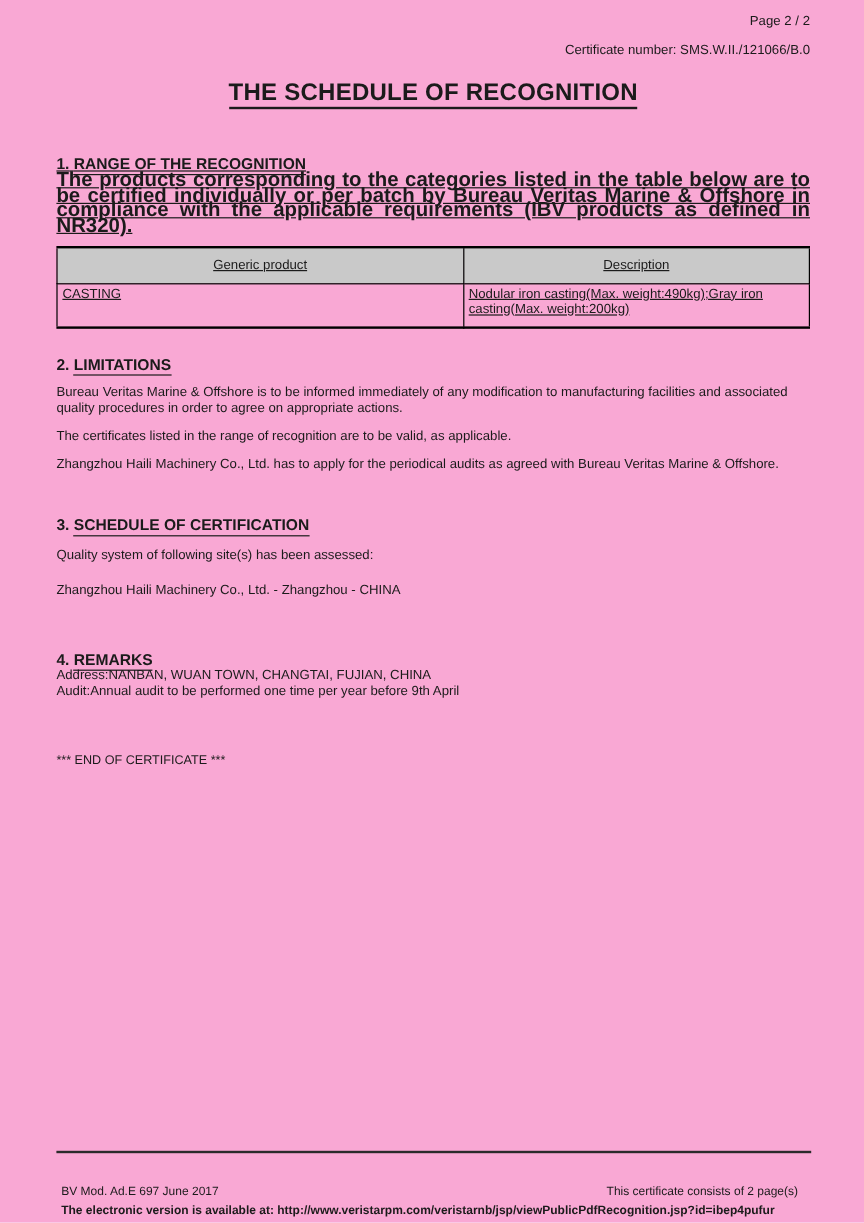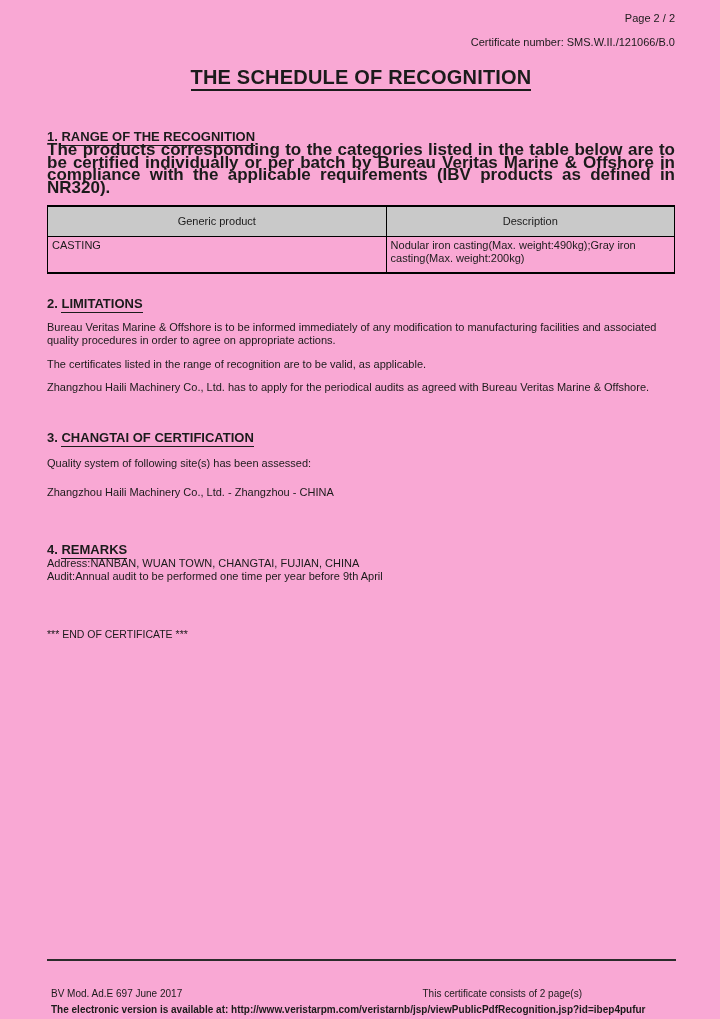--- a/index.html
+++ b/index.html
@@ -29,21 +29,21 @@
   .doc-title span { border-bottom: 2px solid #1b1b1b; padding-bottom: 1px; }
 
   
   .section-heading {
     font-size: 13px;
     font-weight: bold;
     line-height: 15px;
   }
   .section-heading .heading-text { border-bottom: 1.5px solid #1b1b1b; padding-bottom: 1px; }
 
-  .s1 { margin-top: 40px; }
+  .s1 { margin-top: 40px; text-decoration: underline; }
   .s1 .intro {
     margin-top: 0;
     font-size: 17px;
     font-weight: bold;
     line-height: 12.5px;
     text-align: justify;
   }
 
   
   table.products {
@@ -95,21 +95,21 @@
   .footer-rule {
     position: absolute; left: 47px; top: 959px;
     width: 629px; height: 2px; background: #2b2b2b;
   }
   .footer-url {
     position: absolute; left: 51px; top: 1004px;
     font-size: 10px; line-height: 12px; font-weight: bold;
   }
   .footer-row {
     position: absolute; left: 51px; top: 988px;
-    width: 531px;
+    width: 614px;
     display: flex; justify-content: space-between;
     font-size: 10px; line-height: 12px;
   }
 </style>
 </head>
 <body>
 
 <div class="page">
   <div class="content">
 
@@ -155,21 +155,21 @@
         <span class="heading-text">LIMITATIONS</span>
       </div>
       <div class="body-par">Bureau Veritas Marine &amp; Offshore is to be informed immediately of any modification to manufacturing facilities and associated quality procedures in order to agree on appropriate actions.</div>
       <div class="body-par first">The certificates listed in the range of recognition are to be valid, as applicable.</div>
       <div class="body-par">Zhangzhou Haili Machinery Co., Ltd. has to apply for the periodical audits as agreed with Bureau Veritas Marine &amp; Offshore.</div>
     </div>
 
     <div class="section s3">
       <div class="section-heading">
         <span class="heading-num">3.</span>
-        <span class="heading-text">CHANGTAI OF CERTIFICATION</span>
+        <span class="heading-text">SCHEDULE OF CERTIFICATION</span>
       </div>
       <div class="body-par first">Quality system of following site(s) has been assessed:</div>
       <div class="body-par second">Zhangzhou Haili Machinery Co., Ltd. - Zhangzhou - CHINA</div>
     </div>
 
     <div class="section s4">
       <div class="section-heading">
         <span class="heading-num">4.</span>
         <span class="heading-text">REMARKS</span>
       </div>

